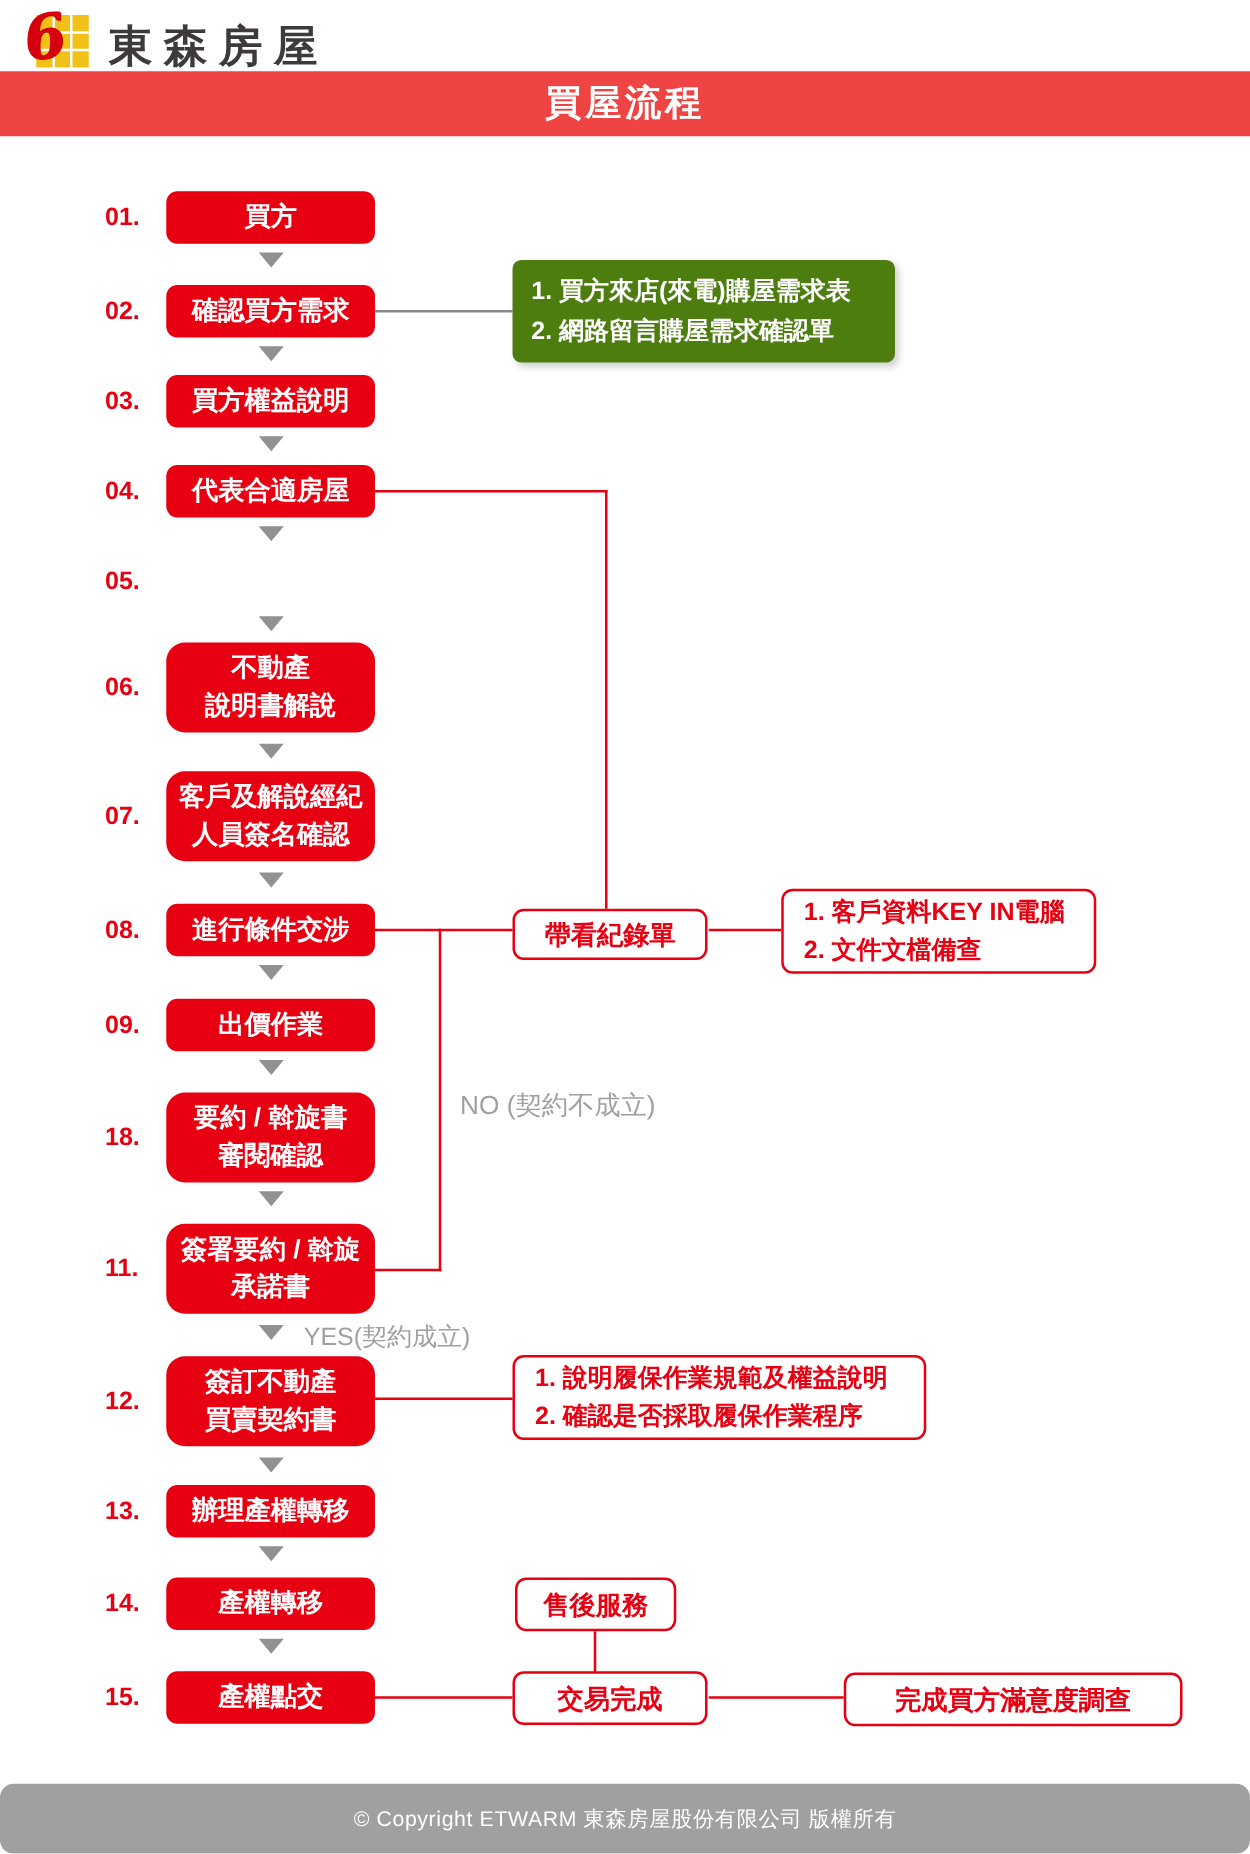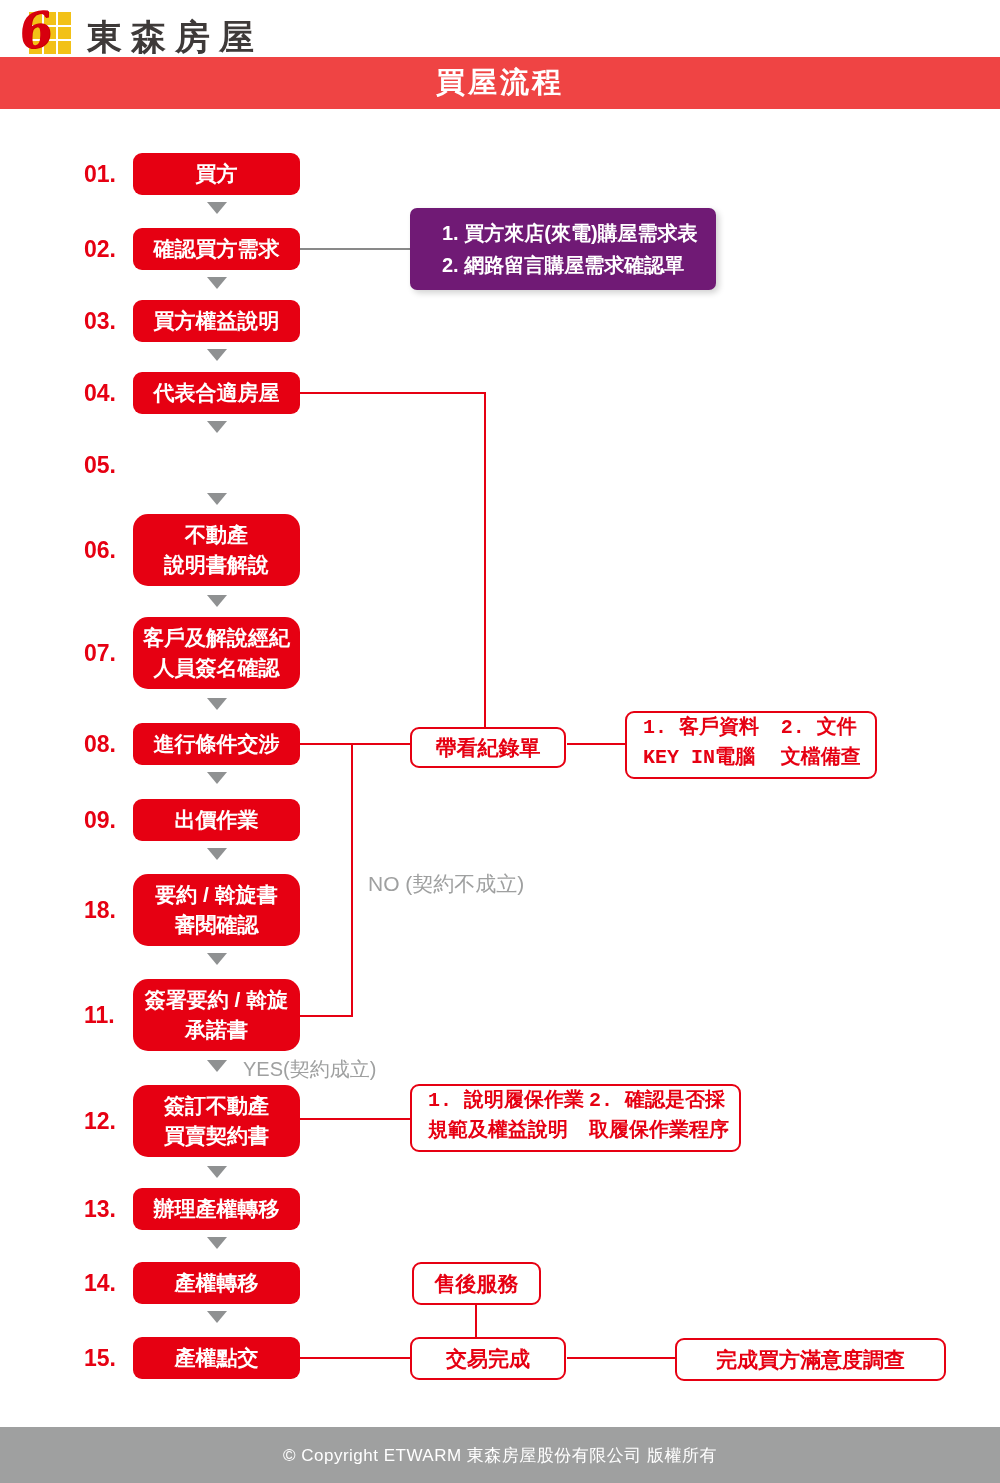--- a/index.html
+++ b/index.html
@@ -16,49 +16,49 @@
               font-style:italic; font-weight:bold; font-size:48px; color:#d7000f;
               transform:rotate(-10deg); text-shadow:1px 1px 0 #c00; }
   .logo-name { position:absolute; left:72px; top:8px; font-family:"DejaVu Serif", serif;
                font-size:35px; font-weight:bold; color:#3e3a39; letter-spacing:9px; }
   .banner { position:absolute; left:0; top:57px; width:1000px; height:52px; background:#ef4444;
             display:flex; align-items:center; justify-content:center; }
   .banner span { color:#fff; font-size:29px; font-weight:bold; letter-spacing:3px; }
 
   
   .num { position:absolute; left:84px; width:42px; display:flex; align-items:center;
-         color:#e60012; font-size:23px; font-weight:600; }
+         color:#e60012; font-size:20px; font-weight:600; }
   .box { position:absolute; left:133px; width:167px; background:#e60012; border-radius:9px;
          color:#fff; font-weight:bold; font-size:21px; display:flex; align-items:center;
          justify-content:center; text-align:center; white-space:pre-line; line-height:1.45; padding:0 4px; }
   .h1 { height:42px; } .h2 { height:72px;border-radius:15px; }
   .arrow { position:absolute; left:207px; width:0; height:0;
            border-left:10px solid transparent; border-right:10px solid transparent;
            border-top:12px solid #8f9192; }
 
   
   .hline { position:absolute; height:2px; background:#e60012; }
   .vline { position:absolute; width:2px; background:#e60012; }
   .grayline { background:#898989; }
 
   
-  .gnote { position:absolute; left:410px; top:208px; width:306px; height:82px; background:#701a75;
+  .gnote { position:absolute; left:410px; top:208px; width:306px; height:82px; background:#4d7c0f;
            border-radius:7px; color:#fff; font-size:20px; font-weight:600; display:flex;
-           flex-direction:column; justify-content:center; padding-left:32px; line-height:1.6;
+           flex-direction:column; justify-content:center; padding-left:15px; line-height:1.6;
            box-shadow:3px 3px 6px rgba(0,0,0,.18); }
   .wbox { position:absolute; background:#fff; border:2px solid #e60012; border-radius:9px;
           color:#e60012; font-weight:bold; }
   .wcenter { display:flex; align-items:center; justify-content:center; font-size:21px; }
-  .wlist { display:flex; flex-direction:row; justify-content:center; padding-left:16px;
-           font-size:20px; line-height:1.5;font-family:Liberation Mono, monospace; }
+  .wlist { display:flex; flex-direction:column; justify-content:center; padding-left:16px;
+           font-size:20px; line-height:1.5; }
   .glabel { position:absolute; color:#9fa0a0; font-size:21px; }
 
   
   .footer { position:absolute; left:0; top:1427px; width:1000px; height:56px; background:#9fa0a0;
-            display:flex; align-items:center; justify-content:center; }
+            display:flex; align-items:center; justify-content:center;border-radius:11px; }
   .footer span { color:#fff; font-size:17px; letter-spacing:.5px; }
 </style>
 </head>
 <body>
 
 <div class="page">
 
   <div class="logo">
     <div class="logo-grid">
       <div></div>

